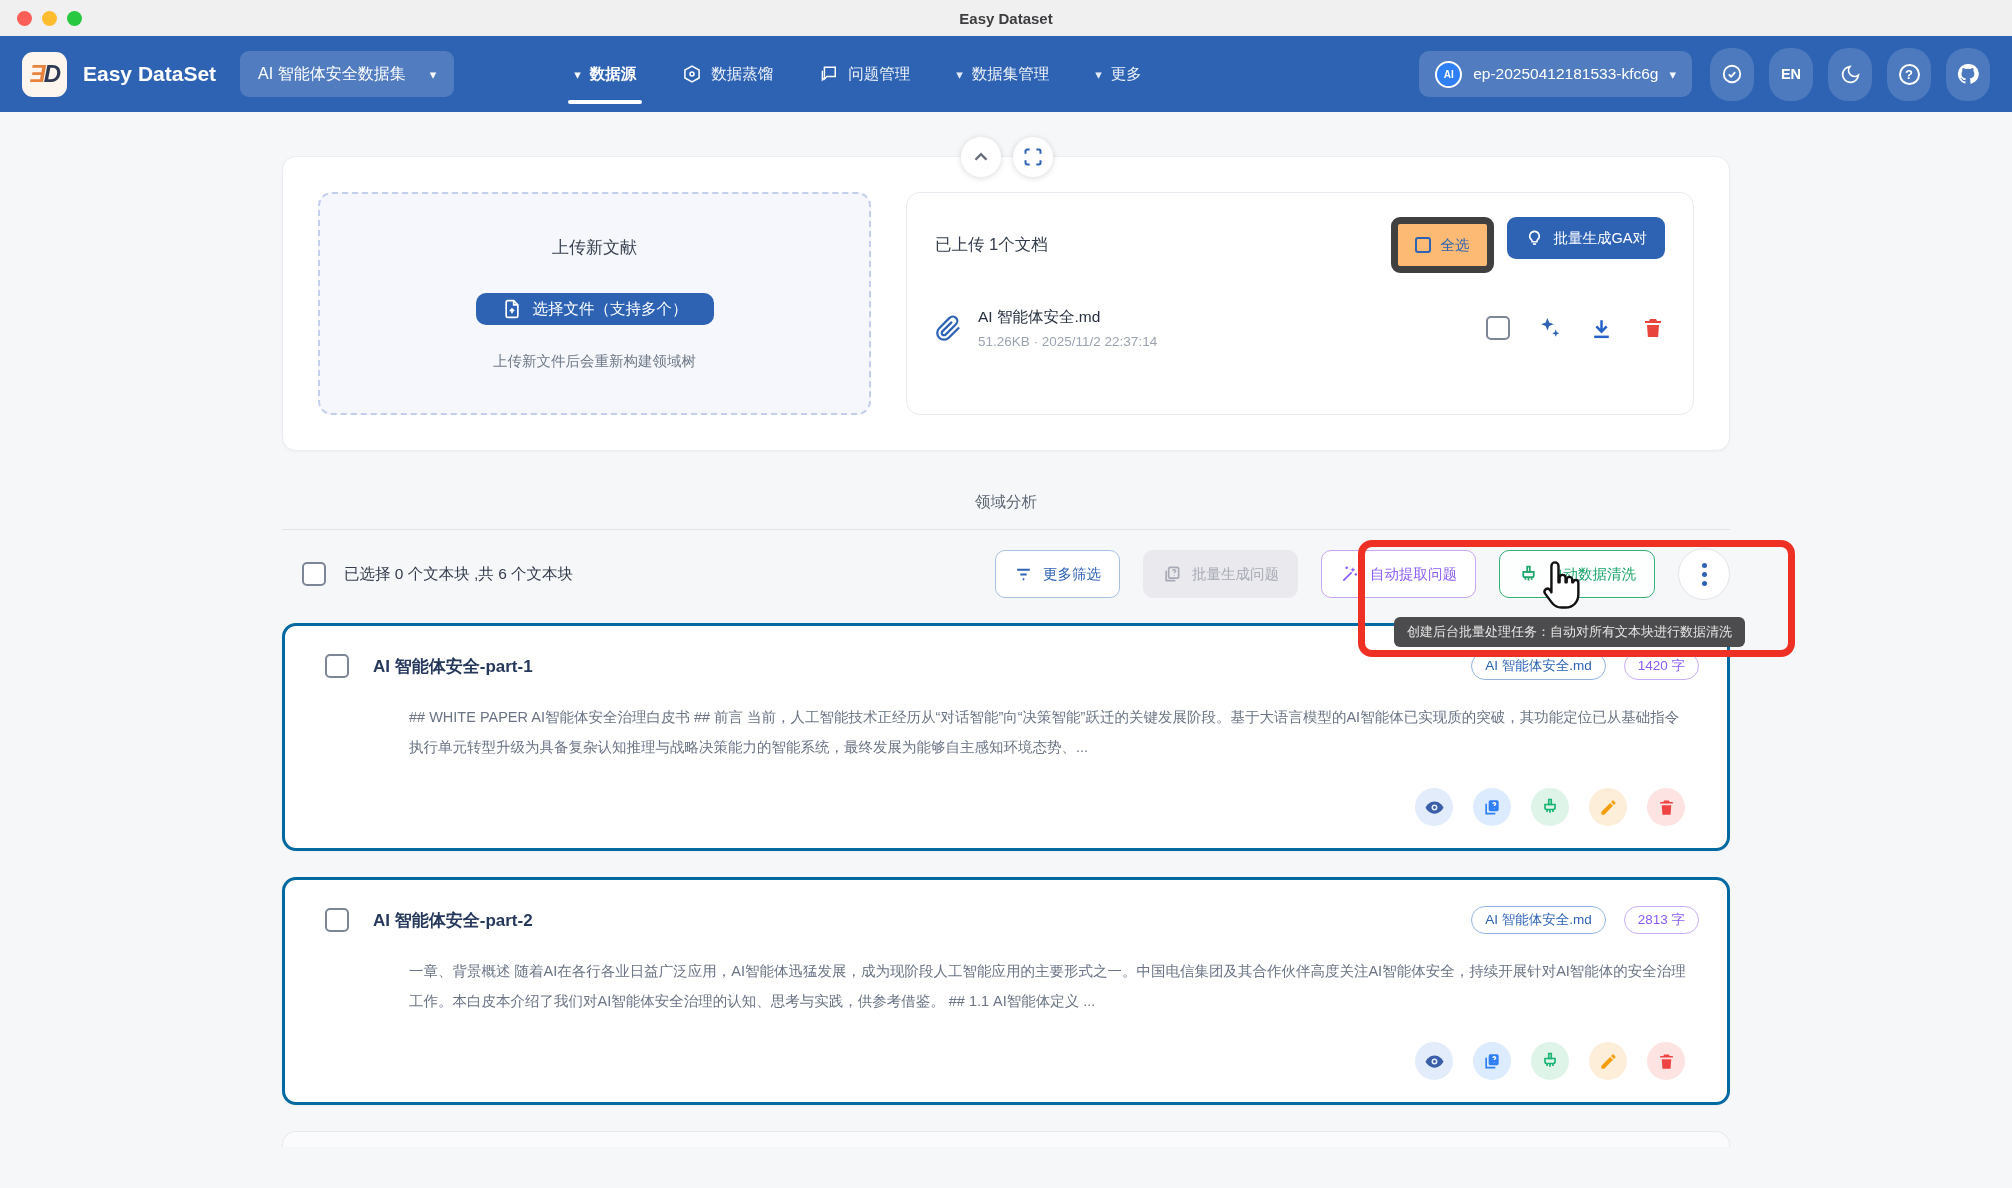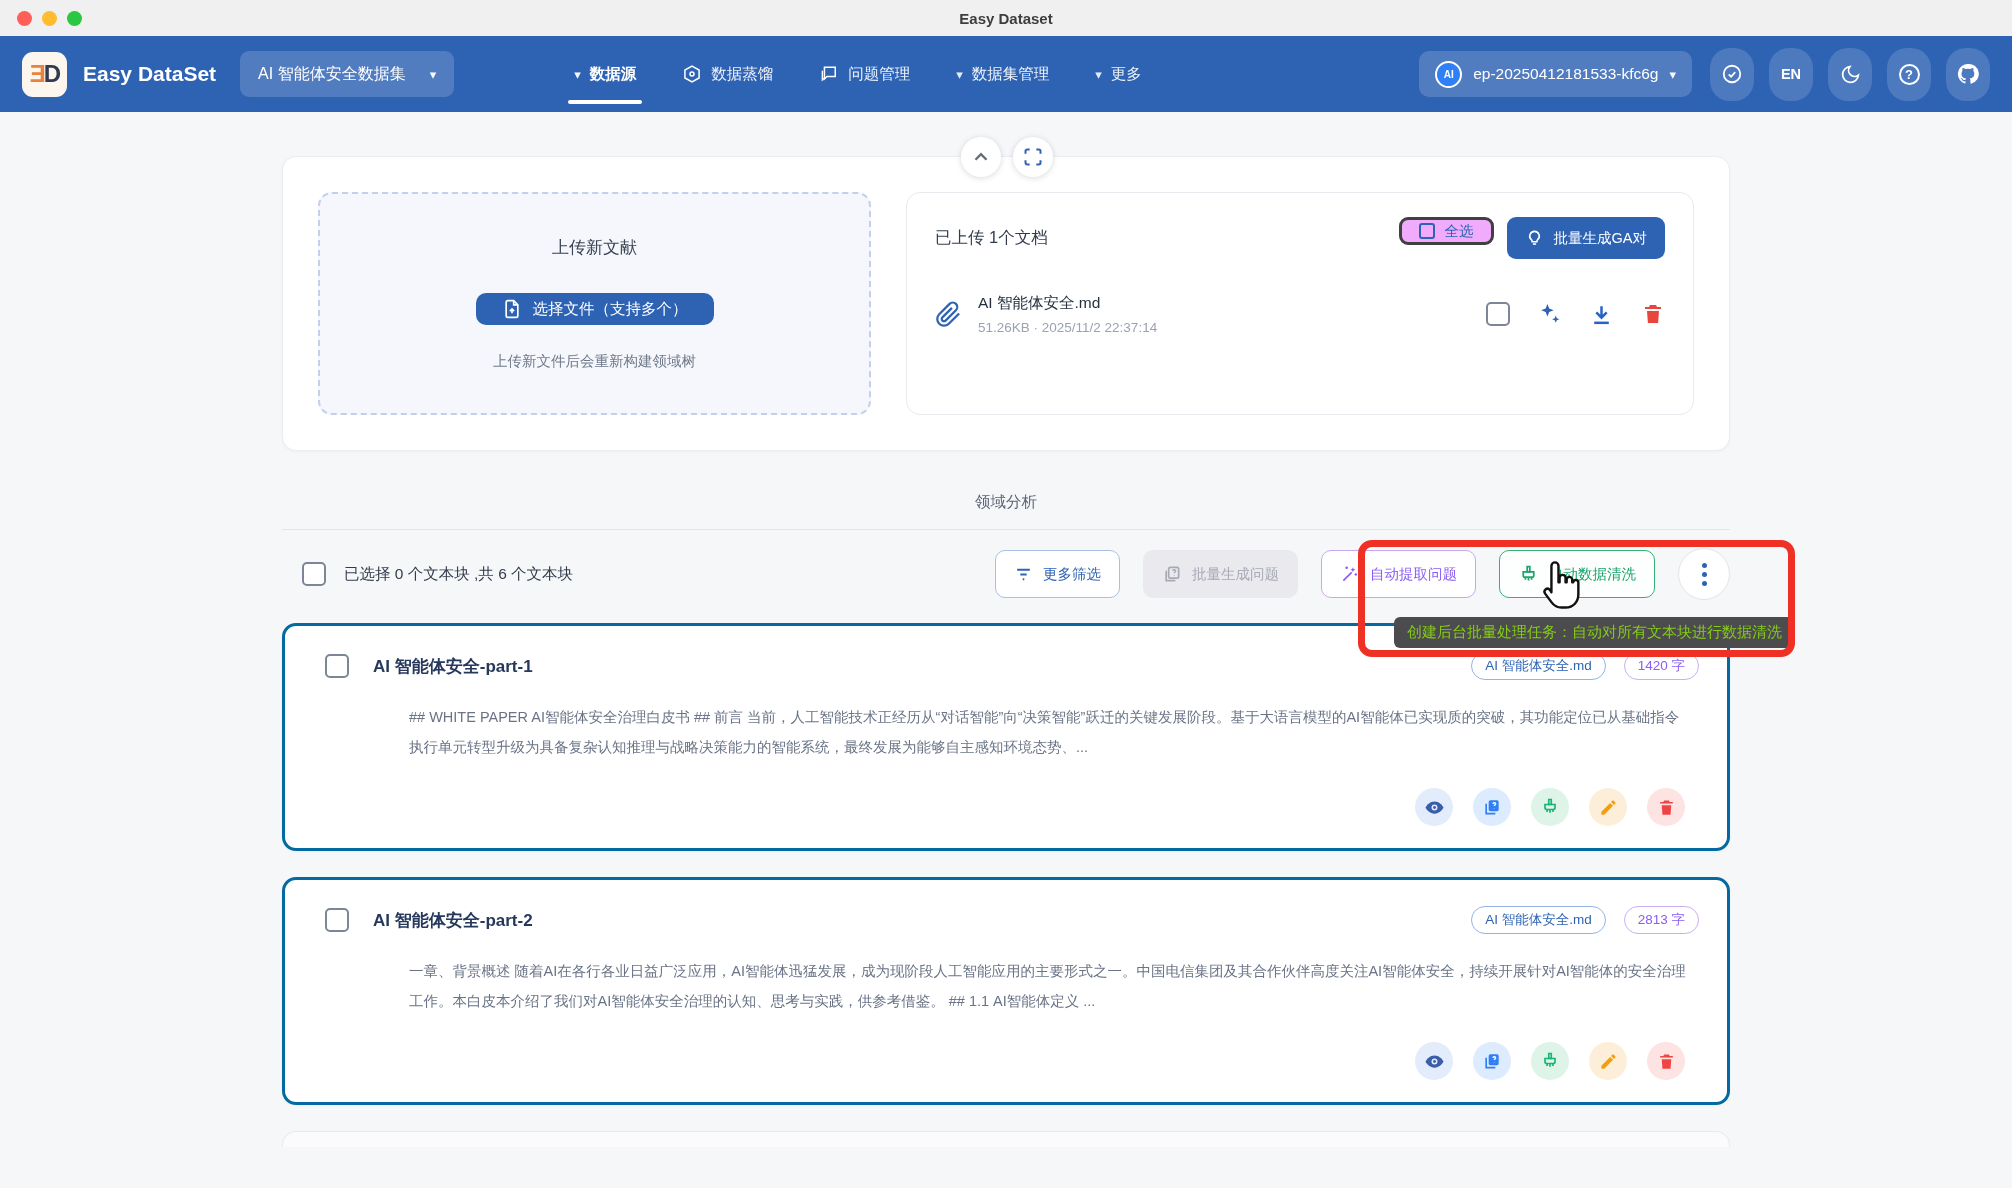--- a/index.html
+++ b/index.html
@@ -13,21 +13,21 @@
 
   
   .titlebar { height:36px; background:#f0f0f1; display:flex; align-items:center; position:relative; }
   .traffic { display:flex; gap:10px; margin-left:17px; }
   .light { width:15px; height:15px; border-radius:50%; }
   .light.red { background:#ff5f57; } .light.yellow { background:#febc2e; } .light.green { background:#28c840; }
   .win-title { position:absolute; left:0; right:0; text-align:center; font-size:15px; font-weight:bold; color:#3d3d3f; }
 
   
   .header { height:76px; background:#2e63b4; display:flex; align-items:center; padding:0 22px; color:#fff; }
-  .logo-box { width:45px; height:45px; background:#fdf6ee; border-radius:11px; display:flex; align-items:center; justify-content:center; margin-right:16px; }
+  .logo-box { width:45px; height:45px; background:#fdf6ee; border-radius:11px; display:flex; align-items:center; justify-content:center; margin-right:16px;font-style:italic; }
   .logo-glyph { font-size:24px; font-weight:bold; color:#e8833e; letter-spacing:-2px; }
   .logo-glyph b { color:#303a52; }
   .brand { font-size:21px; font-weight:bold; margin-right:24px; white-space:nowrap; }
   .project-pill { display:flex; align-items:center; gap:24px; background:rgba(255,255,255,.17); border-radius:9px; height:46px; padding:0 18px; font-size:16px; cursor:pointer; }
   .caret::before { content:"▾"; font-size:13px; opacity:.95; }
   .nav { display:flex; align-items:center; gap:46px; margin-left:120px; }
   .nav-item { display:flex; align-items:center; gap:9px; font-size:15.5px; color:rgba(255,255,255,.92); cursor:pointer; position:relative; height:76px; }
   .nav-item.active { font-weight:bold; color:#fff; }
   .nav-item.active .under { position:absolute; bottom:8px; left:-6px; right:-6px; height:4px; background:#fff; border-radius:2px; }
   .nav-ic { width:20px; height:20px; }
@@ -49,21 +49,21 @@
 
   .dropzone { width:553px; border:2px dashed #c3cfec; background:#f5f7fc; border-radius:14px; display:flex; flex-direction:column; align-items:center; justify-content:center; }
   .dz-title { font-size:17px; color:#3a4354; font-weight:500; }
   .dz-btn { margin-top:34px; height:32px; padding:0 26px; background:#2e63b4; color:#fff; border:none; border-radius:10px; font-size:15.5px; display:flex; align-items:center; gap:11px; cursor:pointer; font-family:inherit; }
   .dz-hint { margin-top:27px; font-size:14.5px; color:#707a8a; }
 
   .doc-panel { flex:1; border:1px solid #e8eaef; border-radius:14px; padding:24px 28px; }
   .doc-head { display:flex; align-items:center; }
   .doc-count { font-size:16.5px; color:#333c4d; font-weight:500; }
   .doc-head-btns { margin-left:auto; display:flex; gap:13px; }
-  .sel-all-btn { height:28px; padding:0 17px; border:3px solid #404040; background:#f0abfc; color:#2e63b4; border-radius:9px; font-size:14.5px; display:flex; align-items:center; gap:10px; cursor:pointer; font-family:inherit; }
+  .sel-all-btn { height:56px; padding:0 17px; border:7px solid #404040; background:#fdba74; color:#2e63b4; border-radius:9px; font-size:14.5px; display:flex; align-items:center; gap:10px; cursor:pointer; font-family:inherit; }
   .sel-all-box { width:16px; height:16px; border:2px solid #2e63b4; border-radius:3px; }
   .ga-btn { height:42px; padding:0 18px; background:#2e63b4; border:none; color:#fff; border-radius:9px; font-size:14.5px; display:flex; align-items:center; gap:10px; cursor:pointer; font-family:inherit; }
 
   .file-row { margin-top:34px; display:flex; align-items:center; }
   .file-name { font-size:15.5px; color:#26303f; font-weight:500; }
   .file-meta { font-size:13.5px; color:#9aa3b2; margin-top:6px; }
   .file-texts { margin-left:16px; }
   .file-actions { margin-left:auto; display:flex; align-items:center; gap:27px; }
   .cb { width:24px; height:24px; border:2px solid #7d8696; border-radius:5px; background:#fff; cursor:pointer; }
   .icon-btn { cursor:pointer; display:flex; }
@@ -98,21 +98,21 @@
   .badge.chars { border:1px solid #c9aef3; color:#8b5cf6; }
   .card-body { margin-top:22px; padding:0 6px 0 96px; font-size:14.5px; line-height:30px; color:#6a7486; }
   .card-actions { margin-top:26px; display:flex; justify-content:flex-end; gap:20px; padding-right:14px; }
   .act { width:38px; height:38px; border-radius:50%; display:flex; align-items:center; justify-content:center; cursor:pointer; }
   .act.view { background:#e3ecfa; } .act.question { background:#dcebfd; } .act.clean { background:#def4e8; } .act.edit { background:#fdeeda; } .act.delete { background:#fde3e1; }
 
   .card-partial { margin-top:26px; height:16px; background:#fbfbfd; border:1px solid #e9eaef; border-bottom:none; border-radius:14px 14px 0 0; }
 
   
   .red-box { position:absolute; left:1358px; top:540px; width:437px; height:117px; border:7px solid #ee3124; border-radius:14px; z-index:50; pointer-events:none; }
-  .tooltip { position:absolute; left:1394px; top:617px; background:#4c4c4e; color:#84cc16; font-size:15px; padding:6px 13px; border-radius:6px; z-index:49; white-space:nowrap; }
+  .tooltip { position:absolute; left:1394px; top:617px; background:#4c4c4e; color:#e5e5e5; font-size:13px; padding:6px 13px; border-radius:6px; z-index:49; white-space:nowrap; }
   .cursor { position:absolute; left:1534px; top:560px; z-index:60; pointer-events:none; }
 </style>
 </head>
 <body>
 
 <div class="titlebar">
   <div class="traffic">
     <span class="light red"></span>
     <span class="light yellow"></span>
     <span class="light green"></span>

